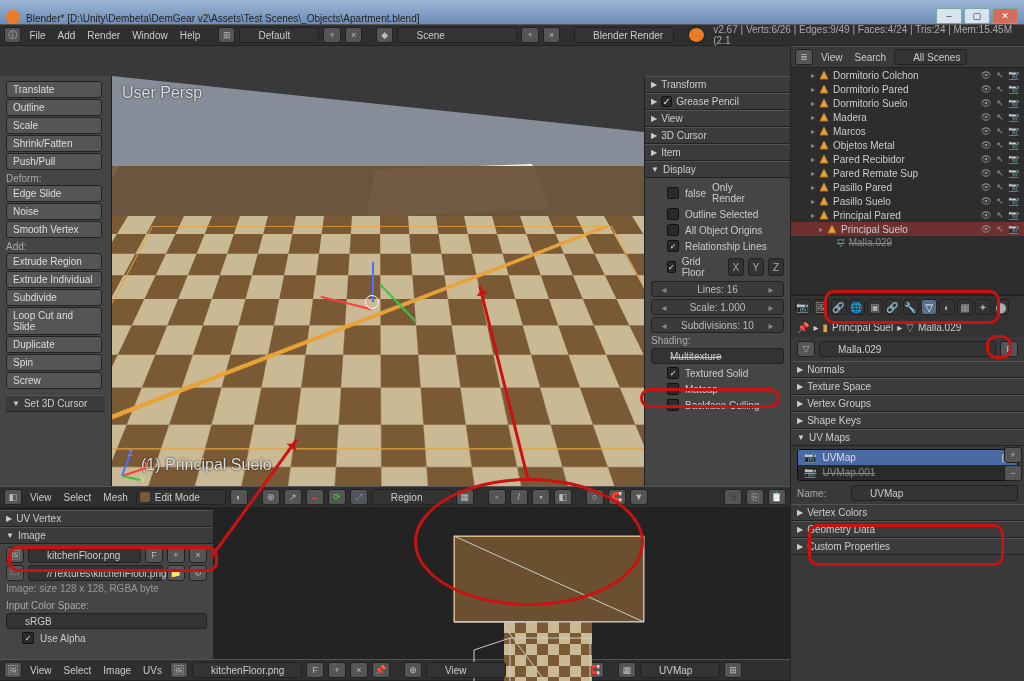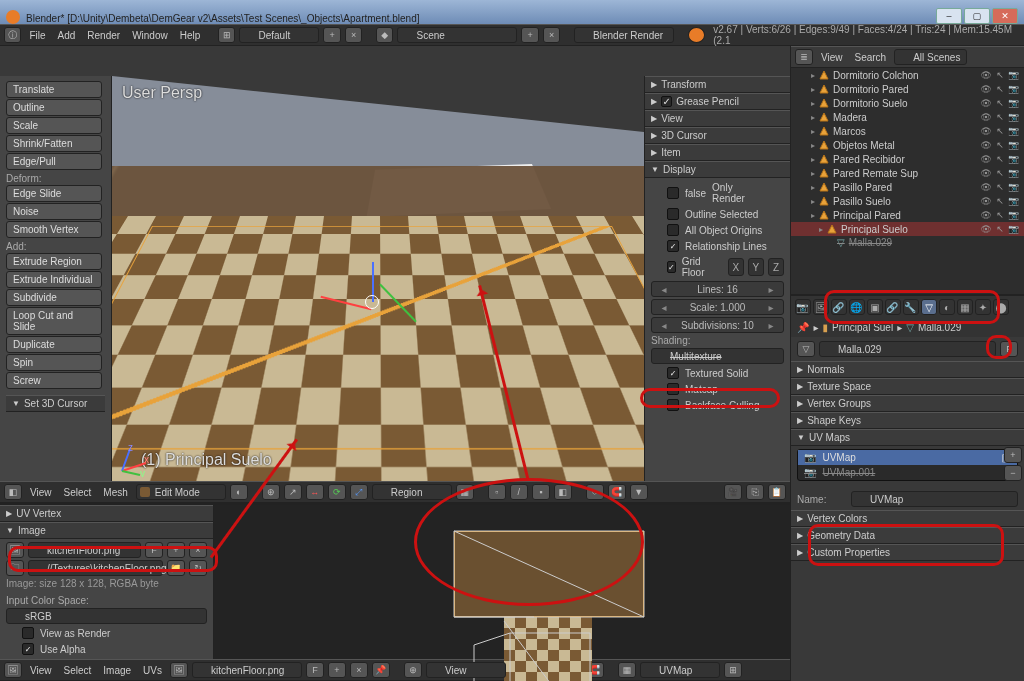--- a/index.html
+++ b/index.html
@@ -143,21 +143,21 @@
   <div class="col-left">
 
     <div class="viewport-region">
 
       <div class="toolshelf">
         <div id="tg">
             <div class="toolcol-btn">Translate</div>
             <div class="toolcol-btn">Outline</div>
             <div class="toolcol-btn">Scale</div>
             <div class="toolcol-btn">Shrink/Fatten</div>
-            <div class="toolcol-btn">Edge/Pull</div>
+            <div class="toolcol-btn">Push/Pull</div>
             <div class="toolcol-title">Deform:</div>
             <div class="toolcol-btn">Edge Slide</div>
             <div class="toolcol-btn">Noise</div>
             <div class="toolcol-btn">Smooth Vertex</div>
             <div class="toolcol-title">Add:</div>
             <div class="toolcol-btn">Extrude Region</div>
             <div class="toolcol-btn">Extrude Individual</div>
             <div class="toolcol-btn">Subdivide</div>
             <div class="toolcol-btn">Loop Cut and Slide</div>
             <div class="toolcol-btn">Duplicate</div>
@@ -334,24 +334,20 @@
                 </span>
               <span class="iconbtn">📁</span>
               <span class="iconbtn">↻</span>
             </div>
             <div style="color:#999">Image: size 128 x 128, RGBA byte</div>
             <div style="color:#aaa;margin-top:4px">Input Color Space:</div>
             <div class="dropdown" style="width:100%">
                 <span>sRGB</span>
               </div>
             <div class="check">
-                <span class="box"></span>
-                <span>View as Render</span>
-              </div>
-            <div class="check">
                 <span class="box on"></span>
                 <span>Use Alpha</span>
               </div>
           </div>
         </div>
         <div class="uv-canvas">
 
           <div class="checker" style="left:290px;top:112px;width:88px;height:88px;background-size:22px 22px;background-position:0 0,11px 11px"></div>
 
           <div style="position:absolute;left:240px;top:26px;width:190px;height:86px;background:#6a5030;border:1px solid #e8a23a"></div>
@@ -625,21 +621,21 @@
           </div>
           <div class="uvmap-row crossed">
             <span>📷</span>
             <span>UVMap.001</span>
           </div>
         </div>
         <div class="rowflex" style="justify-content:flex-end;gap:2px;margin-top:-36px;margin-right:-4px;flex-direction:column;align-items:flex-end;">
            <span class="iconbtn">+</span>
            <span class="iconbtn">−</span>
         </div>
-        <div class="rowflex" style="margin-top:8px">
+        <div class="rowflex" style="margin-top:2px">
             <span style="width:50px;color:#aaa">Name:</span>
             <span class="dropdown" style="flex:1">
               <span>UVMap</span>
             </span>
           </div>
       </div>
       <div class="section-head">
           <span class="tri">▶</span>
           <span>Vertex Colors</span>
         </div>

